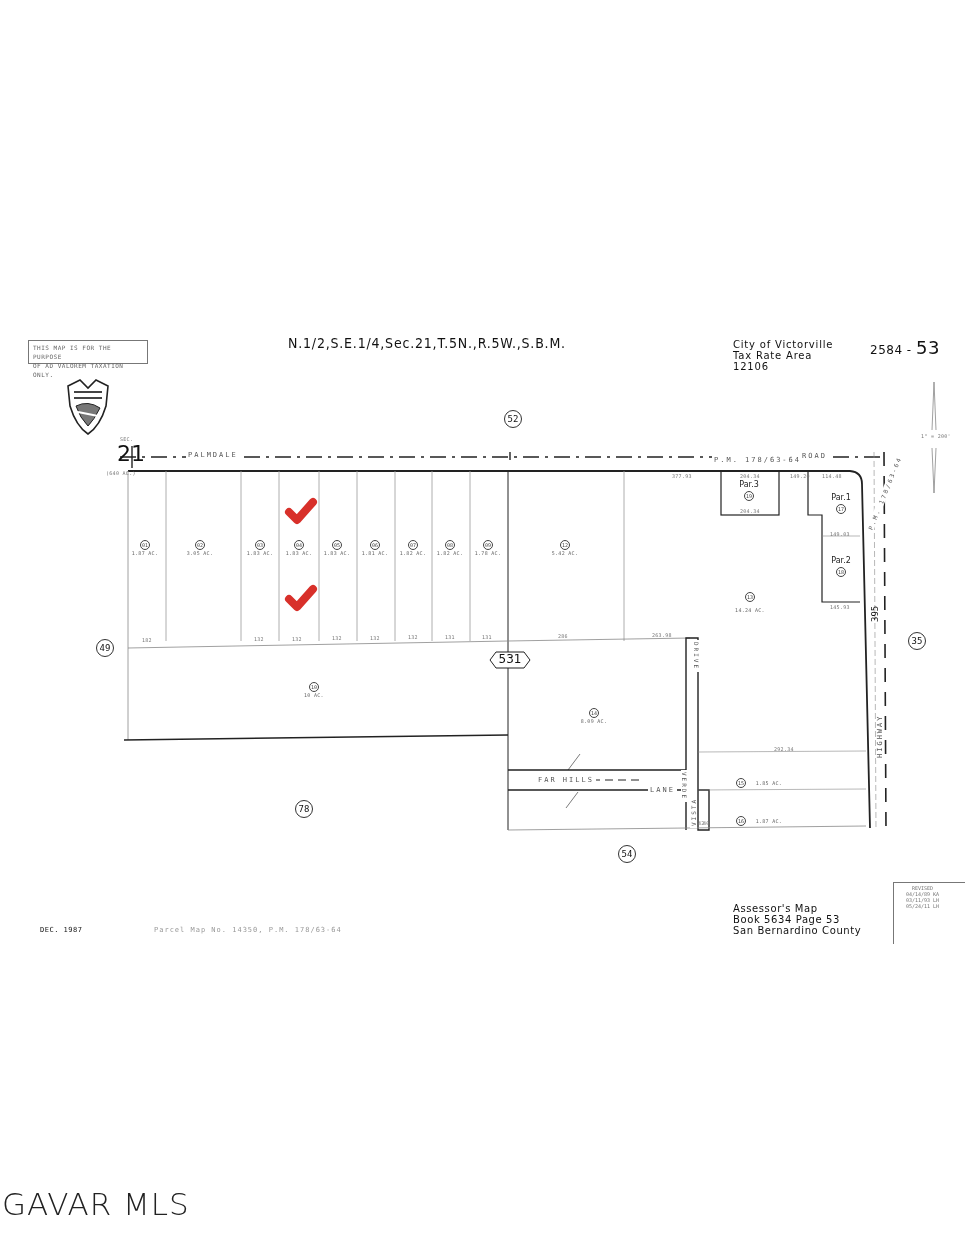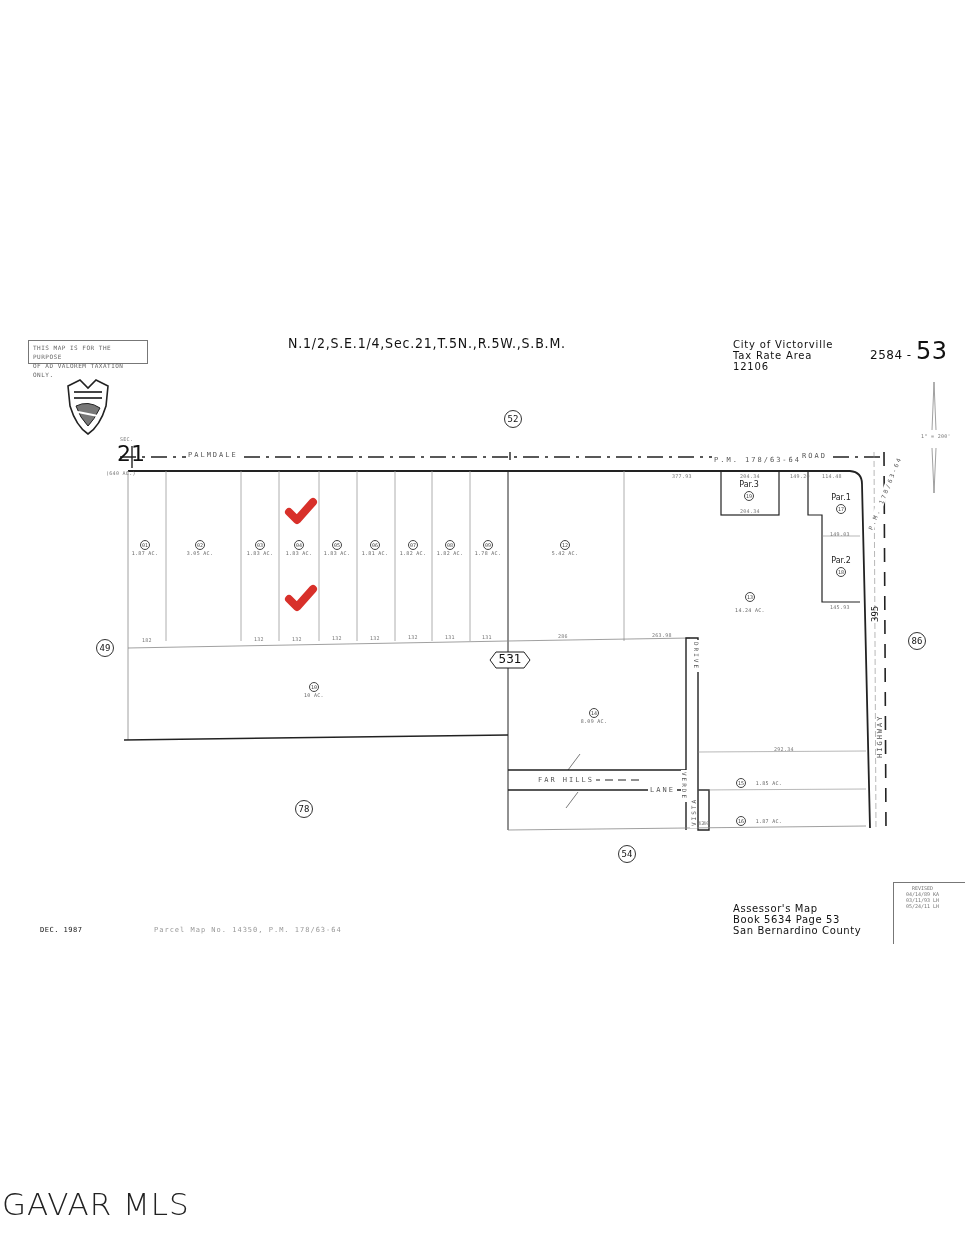--- a/index.html
+++ b/index.html
@@ -2,21 +2,21 @@
 <html><head>
 <meta charset="utf-8">
 <style>
   html,body{margin:0;padding:0;background:#fff;}
   body{width:974px;height:1260px;position:relative;overflow:hidden;font-family:"DejaVu Sans Mono","Liberation Mono",monospace;color:#111;}
   .abs{position:absolute;}
   .disclaimer{left:28px;top:340px;width:120px;height:24px;border:1px solid #777;font-size:6px;line-height:9px;color:#666;padding:2px 4px;box-sizing:border-box;letter-spacing:0.5px;}
   .title{left:288px;top:335px;font-size:14px;letter-spacing:0.8px;font-family:"DejaVu Sans Condensed","DejaVu Sans",sans-serif;}
   .city{left:733px;top:339px;font-size:10px;line-height:11px;letter-spacing:0.8px;font-family:"DejaVu Sans",sans-serif;}
   .mapno{left:870px;top:337px;font-size:12px;letter-spacing:0.5px;font-family:"DejaVu Sans",sans-serif;}
-  .mapno .big{font-size:24px;}
+  .mapno .big{font-size:18px;}
   .small{font-size:5px;color:#777;letter-spacing:0.3px;}
   .acre{font-size:5px;color:#666;letter-spacing:0.3px;}
   .circ{border:1px solid #444;border-radius:50%;font-size:5px;text-align:center;color:#444;box-sizing:border-box;}
   .bigcirc{width:18px;height:18px;line-height:16px;font-size:9px;border:1px solid #333;border-radius:50%;text-align:center;box-sizing:border-box;}
   .road{font-size:7px;letter-spacing:2px;color:#555;background:#fff;padding:0 2px;}
   .par{font-size:8px;color:#222;font-family:"DejaVu Sans",sans-serif;}
   .footer{font-size:7px;letter-spacing:0.5px;}
   .assessor{left:733px;top:903px;font-size:10px;line-height:11px;letter-spacing:0.6px;font-family:"DejaVu Sans",sans-serif;}
   .revised{left:893px;top:882px;width:72px;height:62px;border-left:1px solid #777;border-top:1px solid #777;font-size:5px;color:#777;line-height:6px;padding:2px 0 0 12px;box-sizing:border-box;}
   .watermark{left:2px;top:1186px;font-size:31px;letter-spacing:1px;font-weight:100;color:#222;font-family:"DejaVu Sans",sans-serif;-webkit-text-stroke:0;}
@@ -124,21 +124,21 @@
 <div class="abs" style="left:870px;top:622px;transform:rotate(-90deg);transform-origin:0 0;font-size:9px;">395</div>
 <div class="abs road" style="left:866px;top:530px;transform:rotate(-68deg);transform-origin:0 0;font-size:6px;">P.M. 178/63-64</div>
 <div class="abs road" style="left:517px;top:776px;margin-left:19px;">FAR HILLS</div>
 <div class="abs road" style="left:648px;top:776px;margin-top:10px;">LANE</div>
 <div class="abs road" style="left:690px;top:828px;transform:rotate(-90deg);transform-origin:0 0;font-size:6px;">VISTA</div>
 <div class="abs road" style="left:688px;top:770px;transform:rotate(90deg);transform-origin:0 0;font-size:6px;">VERDE</div>
 <div class="abs road" style="left:700px;top:640px;transform:rotate(90deg);transform-origin:0 0;font-size:6px;">DRIVE</div>
 
 <div class="abs bigcirc" style="left:504px;top:410px;">52</div>
 <div class="abs bigcirc" style="left:96px;top:639px;">49</div>
-<div class="abs bigcirc" style="left:908px;top:632px;">86</div>
+<div class="abs bigcirc" style="left:908px;top:632px;">35</div>
 <div class="abs bigcirc" style="left:295px;top:800px;">78</div>
 <div class="abs bigcirc" style="left:618px;top:845px;">54</div>
 
 <div class="abs" style="left:496px;top:652px;width:28px;text-align:center;font-size:12px;font-family:'DejaVu Sans',sans-serif;">531</div>
 
 <div class="abs" style="left:130px;top:540px;width:30px;text-align:center;">
   <div class="circ" style="width:10px;height:10px;line-height:8px;margin:0 auto;">01</div>
   <div class="acre">1.87 AC.</div>
 </div>
 <div class="abs" style="left:180px;top:540px;width:40px;text-align:center;">

